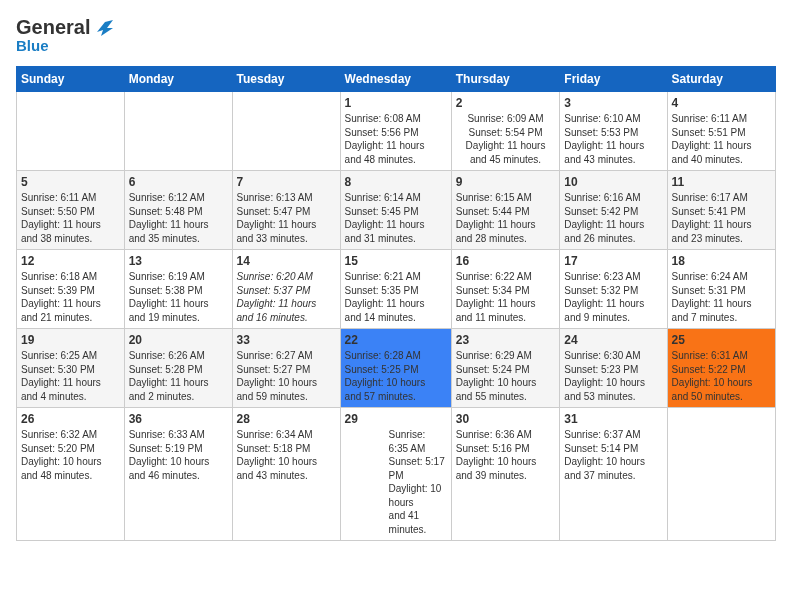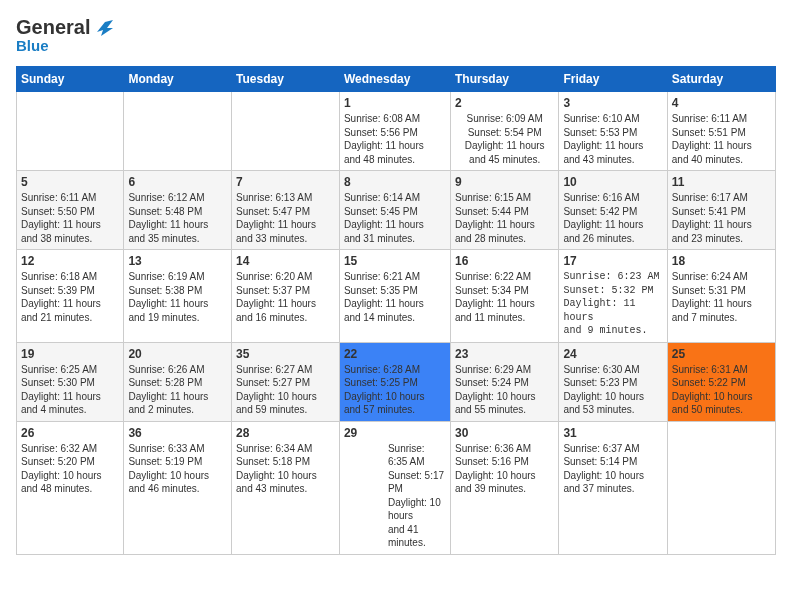--- a/index.html
+++ b/index.html
@@ -207,42 +207,42 @@
           </td>
           <td>
             <span class="day-number">13</span>
             <div class="day-info" style="white-space: pre-line;">Sunrise: 6:19 AM
 Sunset: 5:38 PM
 Daylight: 11 hours
 and 19 minutes.</div>
           </td>
           <td>
             <span class="day-number">14</span>
-            <div class="day-info" style="white-space: pre-line;">Sunrise: 6:20 AM
+            <div class="day-info" style="white-space: pre-line; font-style: italic;">Sunrise: 6:20 AM
 Sunset: 5:37 PM
 Daylight: 11 hours
 and 16 minutes.</div>
           </td>
           <td>
             <span class="day-number">15</span>
             <div class="day-info" style="white-space: pre-line;">Sunrise: 6:21 AM
 Sunset: 5:35 PM
 Daylight: 11 hours
 and 14 minutes.</div>
           </td>
           <td>
             <span class="day-number">16</span>
             <div class="day-info" style="white-space: pre-line;">Sunrise: 6:22 AM
 Sunset: 5:34 PM
 Daylight: 11 hours
 and 11 minutes.</div>
           </td>
           <td>
             <span class="day-number">17</span>
-            <div class="day-info" style="white-space: pre-line; font-family: Liberation Mono, monospace;">Sunrise: 6:23 AM
+            <div class="day-info" style="white-space: pre-line;">Sunrise: 6:23 AM
 Sunset: 5:32 PM
 Daylight: 11 hours
 and 9 minutes.</div>
           </td>
           <td>
             <span class="day-number">18</span>
             <div class="day-info" style="white-space: pre-line;">Sunrise: 6:24 AM
 Sunset: 5:31 PM
 Daylight: 11 hours
 and 7 minutes.</div>
@@ -257,21 +257,21 @@
 and 4 minutes.</div>
           </td>
           <td style="background: rgb(245, 245, 245);">
             <span class="day-number">20</span>
             <div class="day-info" style="white-space: pre-line;">Sunrise: 6:26 AM
 Sunset: 5:28 PM
 Daylight: 11 hours
 and 2 minutes.</div>
           </td>
           <td style="background: rgb(245, 245, 245);">
-            <span class="day-number">35</span>
+            <span class="day-number">33</span>
             <div class="day-info" style="white-space: pre-line;">Sunrise: 6:27 AM
 Sunset: 5:27 PM
 Daylight: 10 hours
 and 59 minutes.</div>
           </td>
           <td style="background: #3b82f6;">
             <span class="day-number">22</span>
             <div class="day-info" style="white-space: pre-line;">Sunrise: 6:28 AM
 Sunset: 5:25 PM
 Daylight: 10 hours

